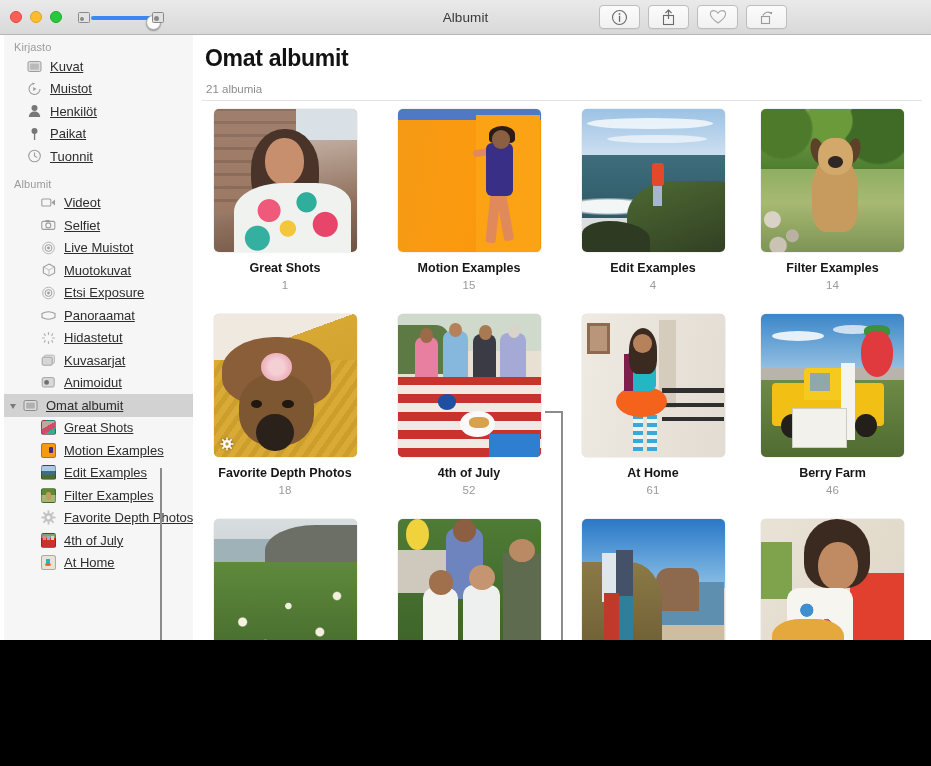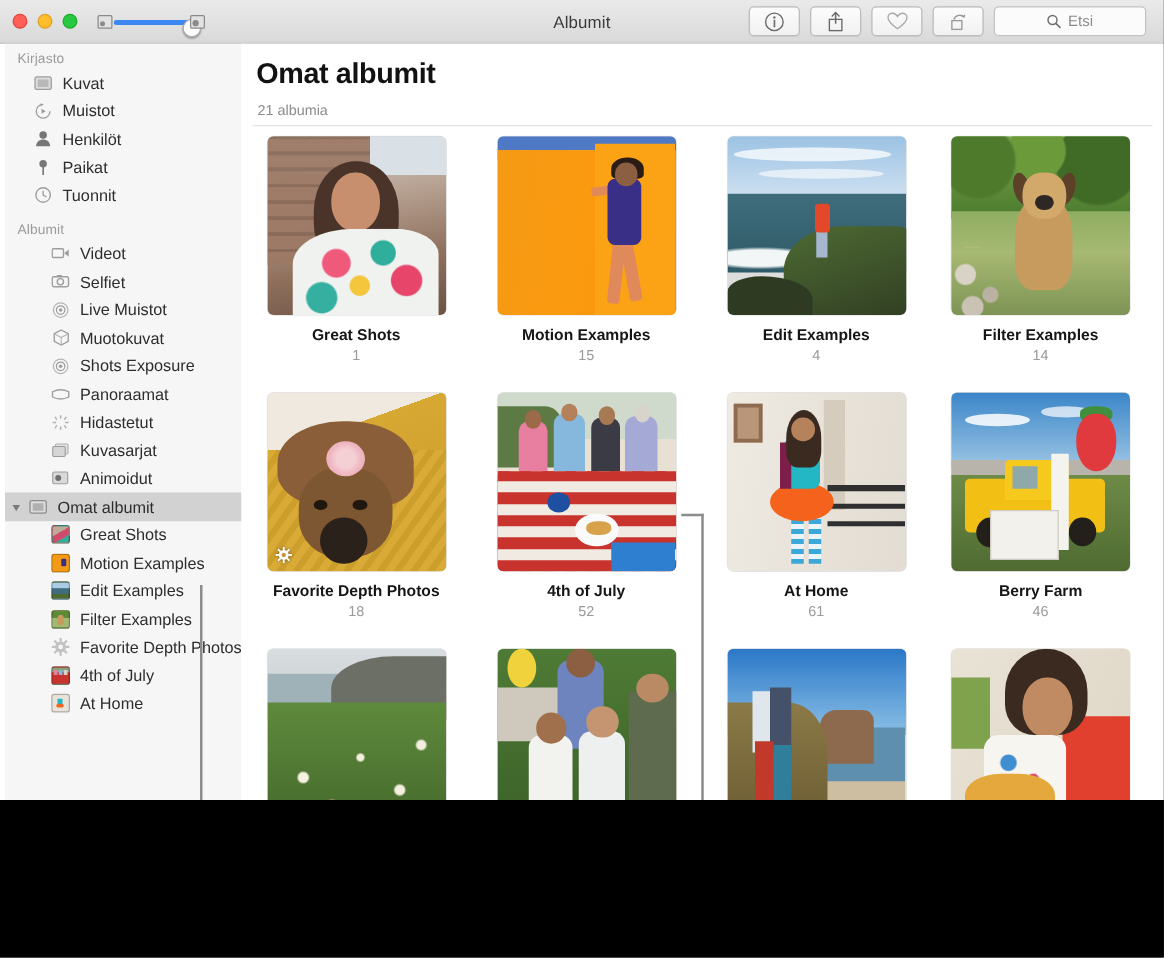--- a/index.html
+++ b/index.html
@@ -79,21 +79,21 @@
   .sidebar {
     position: absolute; left: 4px; top: 35px; width: 192px; height: 605px;
     background: #f6f6f6; border-right: 1px solid #dcdcdc;
     overflow: hidden;
   }
   .sec-head {
     font-size: 11px; color: #9b9b9b; padding: 6px 0 2px 10px; letter-spacing: .1px;
   }
   .row {
     position: relative; height: 22.5px; display: flex; align-items: center;
-    font-size: 13px; color: #2d2d2d; padding-left: 18px;
+    font-size: 13px; color: #2d2d2d; padding-left: 18px; text-decoration: underline;
   }
   .row.selected { background: #d2d2d2; }
   .row .disc {
     position: absolute; left: 6px; top: 8px;
     width: 0; height: 0; border-left: 5px solid #7a7a7a;
     border-top: 3.5px solid transparent; border-bottom: 3.5px solid transparent;
   }
   .row .disc.open { transform: rotate(90deg); transform-origin: 2px 4px; }
   .row .ico { width: 17px; height: 16px; margin-right: 7px; flex: 0 0 auto;
               display: flex; align-items: center; justify-content: center; }
@@ -362,27 +362,20 @@
         </div>
         <div class="tb-btn">
           <svg width="18" height="17" viewBox="0 0 18 17">
             <rect x="3.5" y="7.5" width="8" height="7" fill="none" stroke="#9a9a9a" stroke-width="1.1"></rect>
             <path d="M5 6.5 C6.5 2.8 11 2.2 13.4 4.6" fill="none" stroke="#9a9a9a" stroke-width="1.1"></path>
             <path d="M14.3 2.4 L13.8 5.2 L11.2 4.3 Z" fill="#9a9a9a"></path>
           </svg>
         </div>
       </div>
 
-      <div class="searchbox">
-        <svg width="12" height="12" viewBox="0 0 12 12">
-          <circle cx="5" cy="5" r="3.6" fill="none" stroke="#6f6f6f" stroke-width="1.2"></circle>
-          <line x1="7.7" y1="7.7" x2="11" y2="11" stroke="#6f6f6f" stroke-width="1.3" stroke-linecap="round"></line>
-        </svg>
-        <span class="sb-text">Etsi</span>
-      </div>
     </div>
 
     <div class="sidebar">
 
       <div class="sec-head">Kirjasto</div>
 
       <div class="row indent1">
         <span class="ico">
           <svg width="15" height="13" viewBox="0 0 15 13">
             <rect x="1" y="1.5" width="13" height="10" rx="1.5" fill="#dcdcdc" stroke="#9d9d9d" stroke-width="1"></rect>
@@ -480,21 +473,21 @@
       </div>
 
       <div class="row indent2">
         <span class="ico">
           <svg width="15" height="14" viewBox="0 0 15 14">
             <circle cx="7.5" cy="7" r="5.8" fill="none" stroke="#b5b5b5" stroke-width="1"></circle>
             <circle cx="7.5" cy="7" r="3.4" fill="none" stroke="#9d9d9d" stroke-width="1"></circle>
             <circle cx="7.5" cy="7" r="1.4" fill="#9d9d9d"></circle>
           </svg>
         </span>
-        <span class="lbl">Shots Exposure</span>
+        <span class="lbl">Etsi Exposure</span>
       </div>
 
       <div class="row indent2">
         <span class="ico">
           <svg width="15" height="11" viewBox="0 0 15 11">
             <path d="M1 3.4 C5 1.4 10 1.4 14 3.4 L14 7.6 C10 9.6 5 9.6 1 7.6 Z" fill="none" stroke="#9d9d9d" stroke-width="1.1"></path>
           </svg>
         </span>
         <span class="lbl">Panoraamat</span>
       </div>

